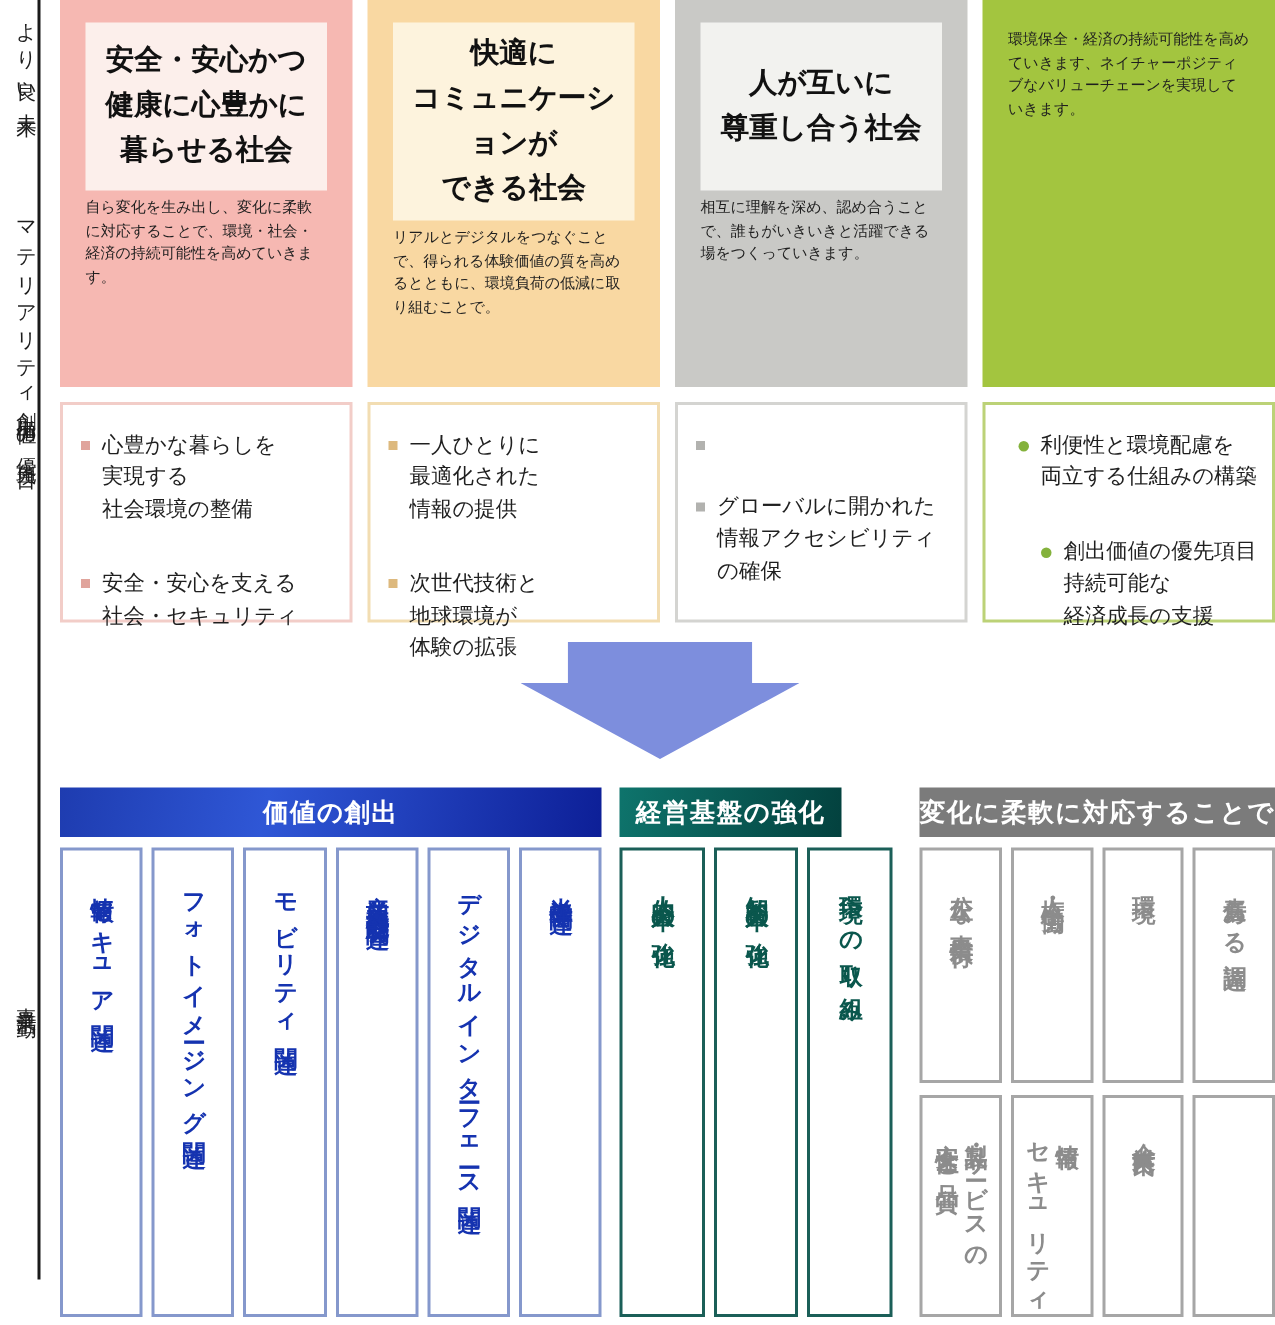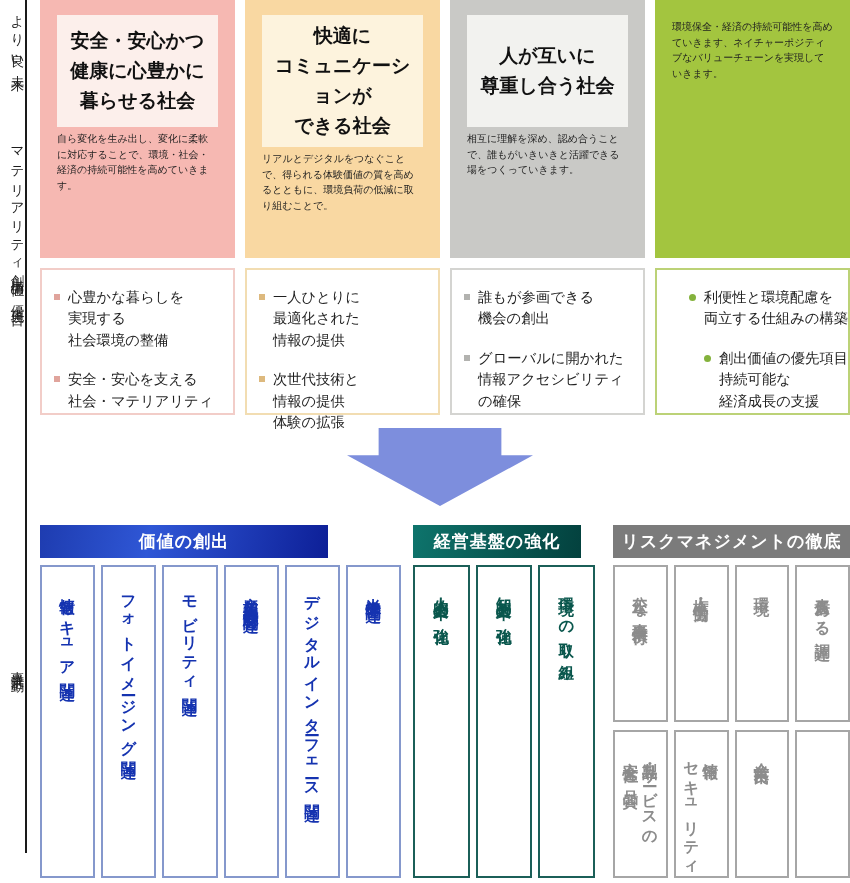--- a/index.html
+++ b/index.html
@@ -30,21 +30,21 @@
     white-space:pre-line;
   }
   .society-desc{padding-top:4px;font-size:10px;line-height:1.56;color:#1f1f1f;}
   .s1{background:#f6b8b2;} .s1 .society-title{background:#fcefeb;}
   .s2{background:#f9d8a2;font-family:Liberation Serif, serif;} .s2 .society-title{background:#fdf3dd;}
   .s3{background:#c9c9c6;} .s3 .society-title{background:#f2f2ef;}
   .s4{background:#a3c53f;} .s4 .society-title{background:#e9efcb;}
 
   .priority{
     box-sizing:border-box;background:#fff;border:2px solid #ccc;
-    padding:17px 0 0 12px;display:flex;flex-direction:column;gap:18px;
+    padding:17px 10px 0 12px;display:flex;flex-direction:column;gap:28px;
   }
   .p1{border-color:#f2cdc8;} .p2{border-color:#f2ddb2;}
   .p3{border-color:#d4d4d1;} .p4{border-color:#bcd277;align-items:flex-end;}
   .p-item{display:flex;gap:8px;}
   .bullet{flex:none;width:6px;height:6px;margin-top:7px;background:#999;}
   .p1 .bullet{background:#e0a49c;} .p2 .bullet{background:#ddb97e;}
   .p3 .bullet{background:#b2b2af;} .p4 .bullet{background:#84b23c;border-radius:50%;width:7px;height:7px;}
   .p-text{font-size:14.3px;line-height:1.5;white-space:pre-line;color:#1f1f1f;}
 
   
@@ -53,22 +53,22 @@
     background:#7d8edd;
     clip-path:polygon(17% 0,83% 0,83% 35%,100% 35%,50% 100%,0 35%,17% 35%);
   }
 
   
   .bottom{position:absolute;left:40px;top:525px;width:810px;height:353px;}
   .hdr{
     position:absolute;top:0;height:33px;display:flex;align-items:center;justify-content:center;
     color:#fff;font-weight:bold;font-size:17px;letter-spacing:1px;
   }
-  .hdr-value{left:0;width:288px;background:linear-gradient(100deg,#1e3cb0 0%,#2f57d6 38%,#0d1f97 100%);}
-  .hdr-mgmt{left:373px;width:168px;background:linear-gradient(100deg,#0e746c 0%,#0a5f59 40%,#03413e 100%);}
+  .hdr-value{left:0;width:361px;background:linear-gradient(100deg,#1e3cb0 0%,#2f57d6 38%,#0d1f97 100%);}
+  .hdr-mgmt{left:373px;width:148px;background:linear-gradient(100deg,#0e746c 0%,#0a5f59 40%,#03413e 100%);}
   .hdr-risk{left:573px;width:237px;background:#7b7b7b;}
 
   .colgroup{position:absolute;display:flex;gap:6px;}
   .cols-value{left:0;top:40px;width:361px;height:313px;}
   .cols-mgmt{left:373px;top:40px;width:182px;height:313px;}
   .cols-risk-top{left:573px;top:40px;width:237px;height:157px;}
   .cols-risk-bottom{left:573px;top:205px;width:237px;height:148px;}
 
   .vcol{
     flex:1;box-sizing:border-box;background:#fff;
@@ -120,42 +120,40 @@
   <div class="priority p1">
     <div class="p-item">
       <span class="bullet"></span>
       <span class="p-text">心豊かな暮らしを
 実現する
 社会環境の整備</span>
     </div>
     <div class="p-item">
       <span class="bullet"></span>
       <span class="p-text">安全・安心を支える
-社会・マテリアリティ</span>
+社会・セキュリティ</span>
     </div>
   </div>
   <div class="priority p2">
     <div class="p-item">
       <span class="bullet"></span>
       <span class="p-text">一人ひとりに
 最適化された
 情報の提供</span>
     </div>
     <div class="p-item">
       <span class="bullet"></span>
       <span class="p-text">次世代技術と
-情報の提供
+地球環境が
 体験の拡張</span>
     </div>
   </div>
   <div class="priority p3">
     <div class="p-item">
       <span class="bullet"></span>
-      <span class="p-text">誰もが参画できる
-機会の創出</span>
     </div>
     <div class="p-item">
       <span class="bullet"></span>
       <span class="p-text">グローバルに開かれた
 情報アクセシビリティ
 の確保</span>
     </div>
   </div>
   <div class="priority p4">
     <div class="p-item">
@@ -170,21 +168,21 @@
 経済成長の支援</span>
     </div>
   </div>
 </div>
 
 <div class="big-arrow"></div>
 
 <div class="bottom">
   <div class="hdr hdr-value">価値の創出</div>
   <div class="hdr hdr-mgmt">経営基盤の強化</div>
-  <div class="hdr hdr-risk">リスクマネジメントの徹底</div>
+  <div class="hdr hdr-risk">変化に柔軟に対応することで</div>
 
   <div class="colgroup cols-value">
     <div class="vcol">
         <span>情報セキュア関連</span>
       </div>
     <div class="vcol">
         <span>フォトイメージング関連</span>
       </div>
     <div class="vcol">
         <span>モビリティ関連</span>

